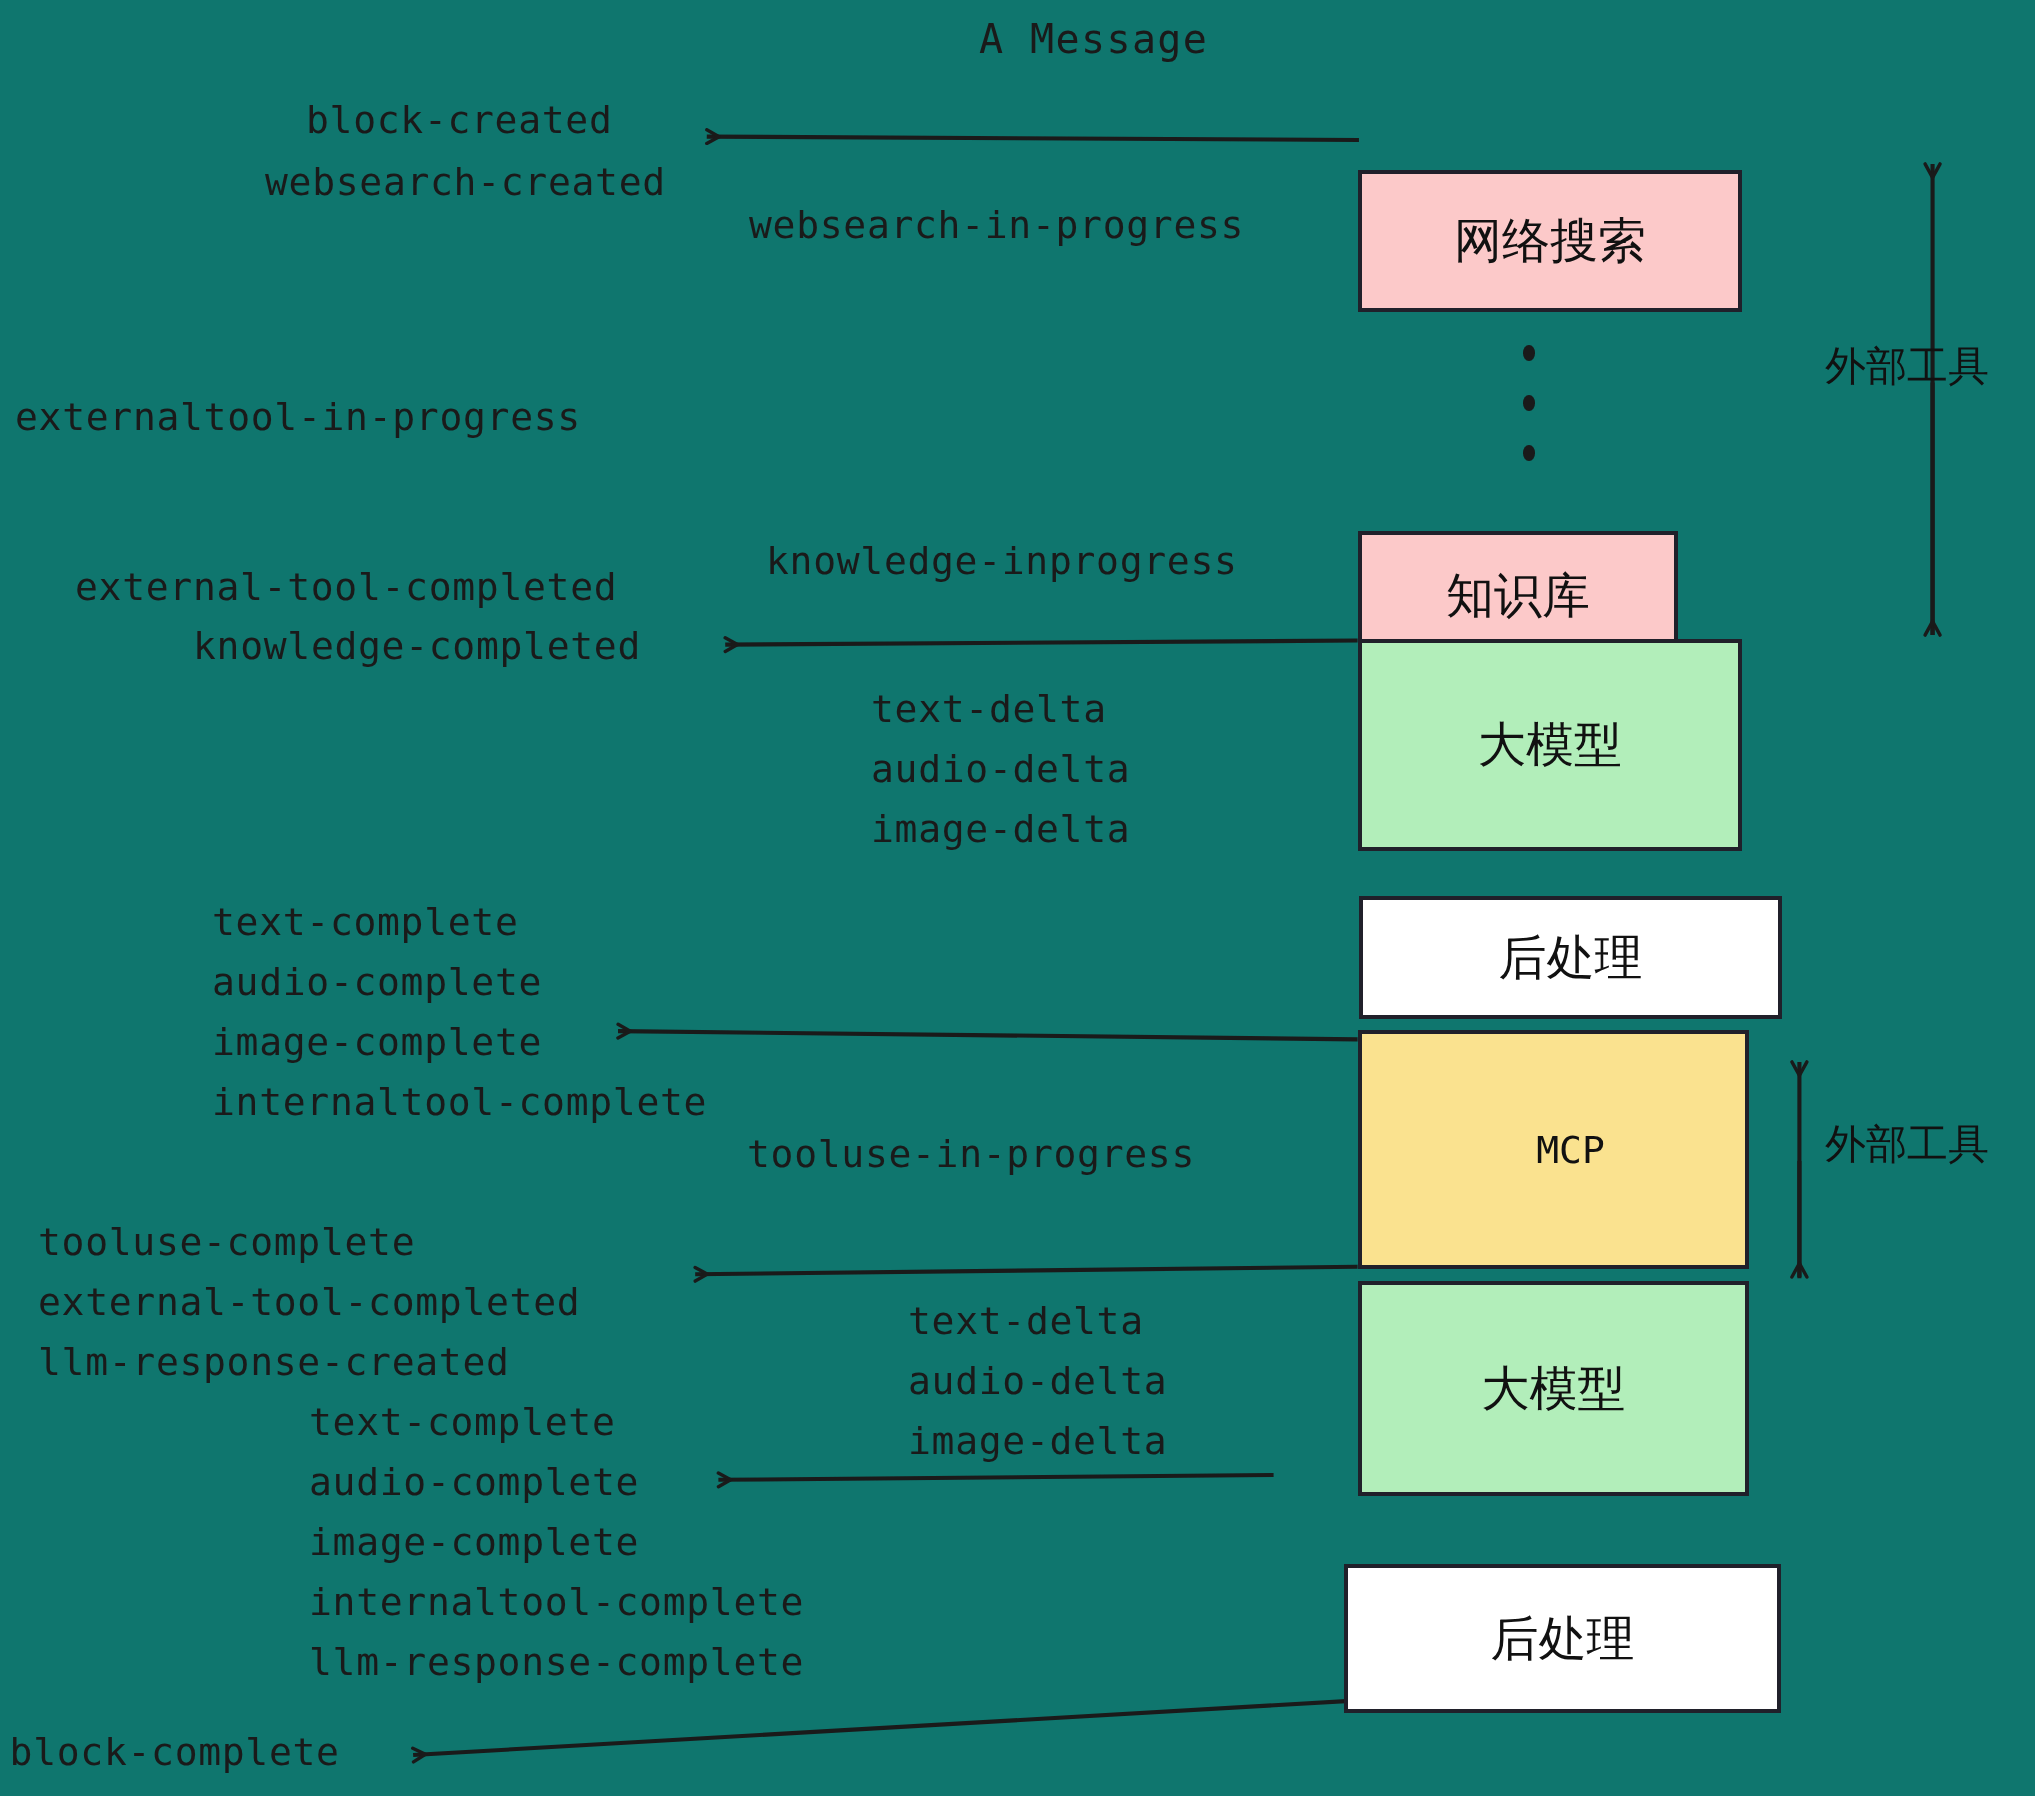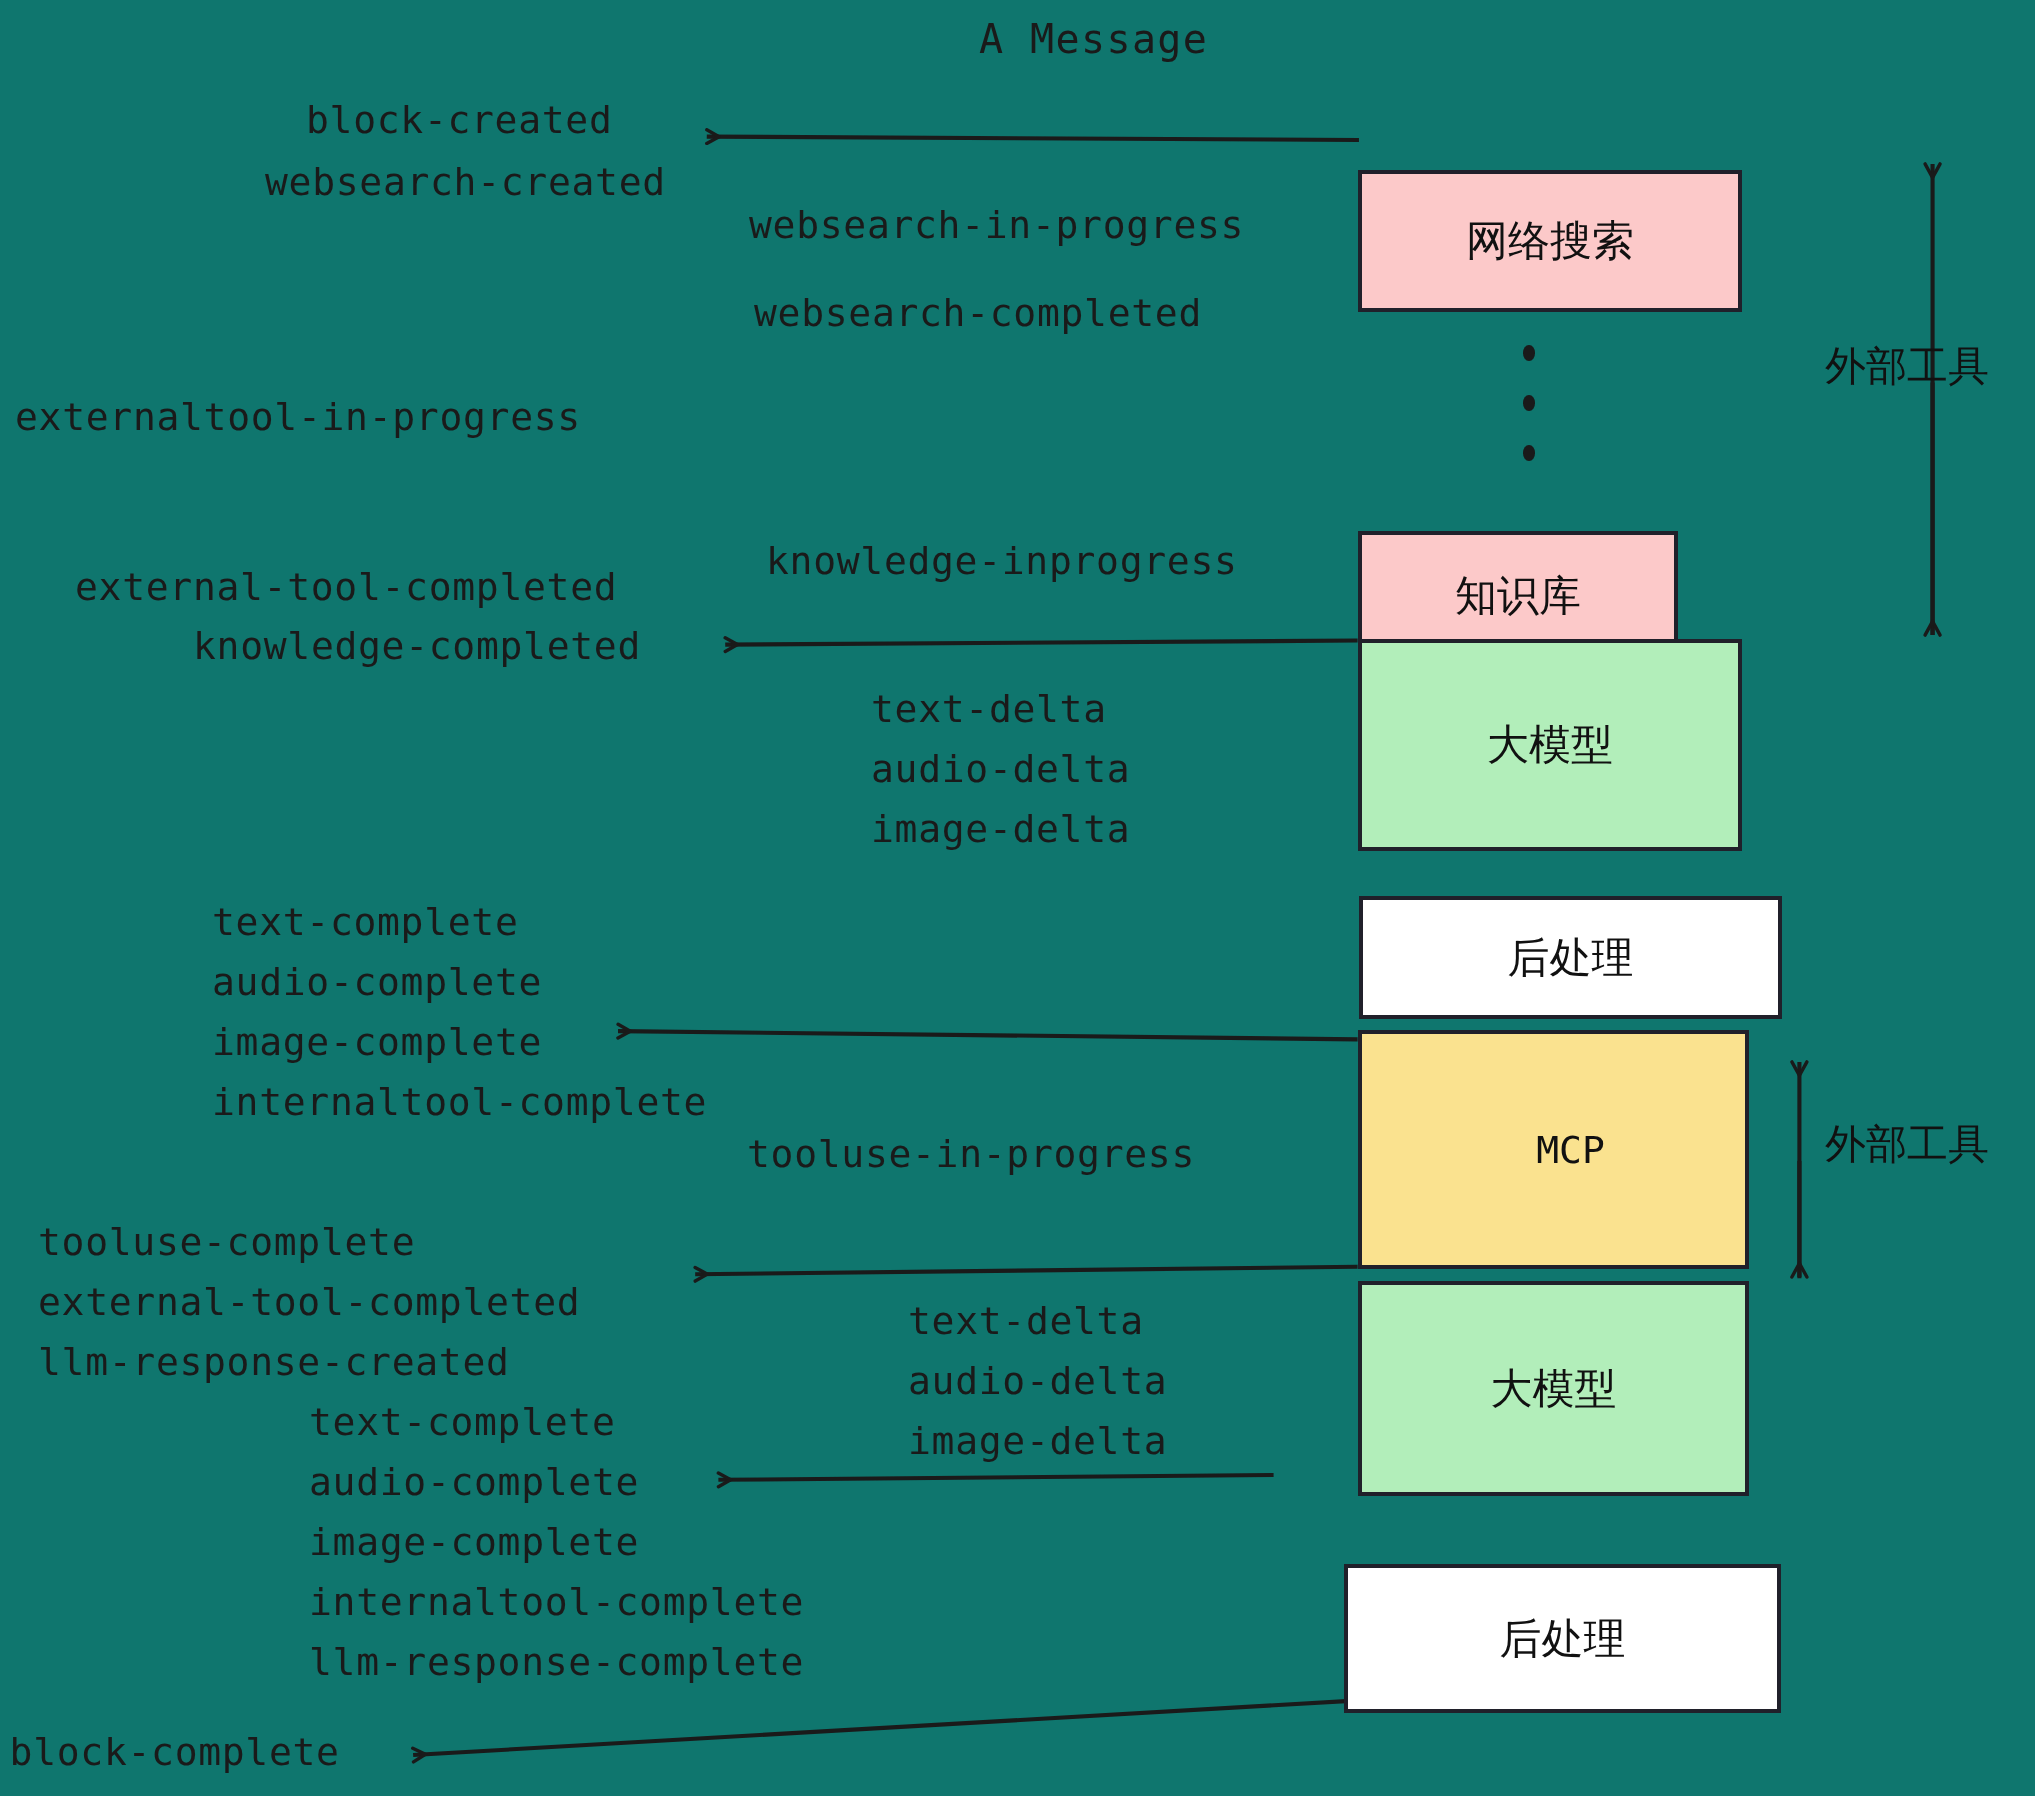--- a/index.html
+++ b/index.html
@@ -40,21 +40,21 @@
     white-space: nowrap;
   }
   .box {
     position: absolute;
     box-sizing: border-box;
     border: 4.8px solid #20202a;
     display: flex;
     align-items: center;
     justify-content: center;
     font-family: "DejaVu Sans", "Liberation Sans", sans-serif;
-    font-size: 42px;
+    font-size: 48px;
     color: #111111;
   }
   .box.mono {
     font-family: "DejaVu Sans Mono", "Liberation Mono", monospace;
     font-size: 38px;
     padding-left: 34px;
   }
   .sidelabel {
     position: absolute;
     font-family: "DejaVu Sans", "Liberation Sans", sans-serif;
@@ -146,21 +146,20 @@
   <div class="box" style="left:1344px; top:1564px; width:437px; height:149px; background:#ffffff;">
     <span>后处理</span>
   </div>
 
   <div class="sidelabel" style="left:1825px; top:339px;">外部工具</div>
   <div class="sidelabel" style="left:1825px; top:1117px;">外部工具</div>
 
   <div class="evt" style="left:306px; top:101px;">block-created</div>
   <div class="evt" style="left:265px; top:163px;">websearch-created</div>
   <div class="evt" style="left:749px; top:206px;">websearch-in-progress</div>
-  <div class="evt" style="left:754px; top:294px;">websearch-completed</div>
   <div class="evt" style="left:766px; top:542px;">knowledge-inprogress</div>
 
   <div class="evt" style="left:15px; top:398px;">externaltool-in-progress</div>
   <div class="evt" style="left:75px; top:568px;">external-tool-completed</div>
   <div class="evt" style="left:193px; top:627px;">knowledge-completed</div>
 
   <div class="evt" style="left:871px; top:690px;">text-delta</div>
   <div class="evt" style="left:871px; top:750px;">audio-delta</div>
   <div class="evt" style="left:871px; top:810px;">image-delta</div>
 

